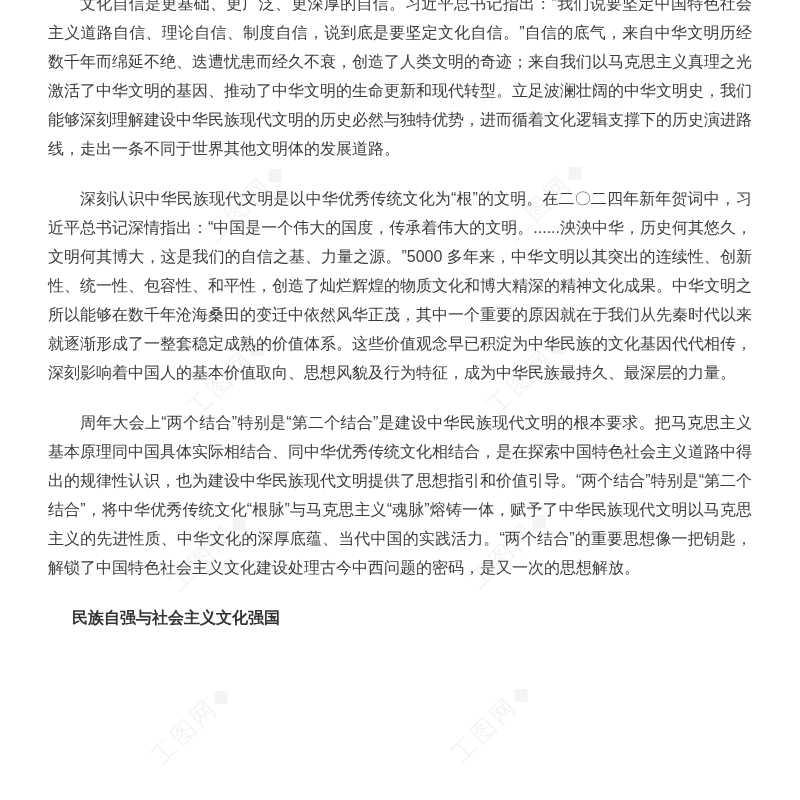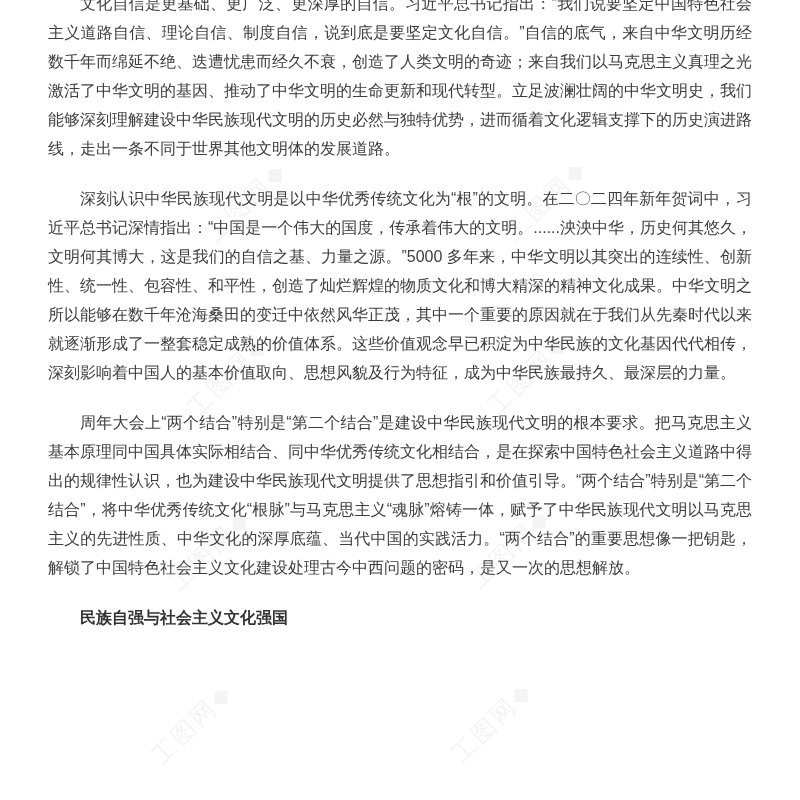--- a/index.html
+++ b/index.html
@@ -41,21 +41,21 @@
     line-height: 29px;
     text-align: justify;
     text-justify: inter-ideograph;
     word-break: break-all;
   }
   .article p {
     margin: 0 0 21px 0;
     text-indent: 2em;
   }
   .section-heading {
-    margin: 16px;
+    margin: 8px;
     padding-left: 1em;
     font-size: 16px;
     line-height: 29px;
     font-weight: bold;
     text-align: left;
     text-indent: 0;
   }
 </style>
 </head>
 <body style="background: rgb(255, 255, 255);">

